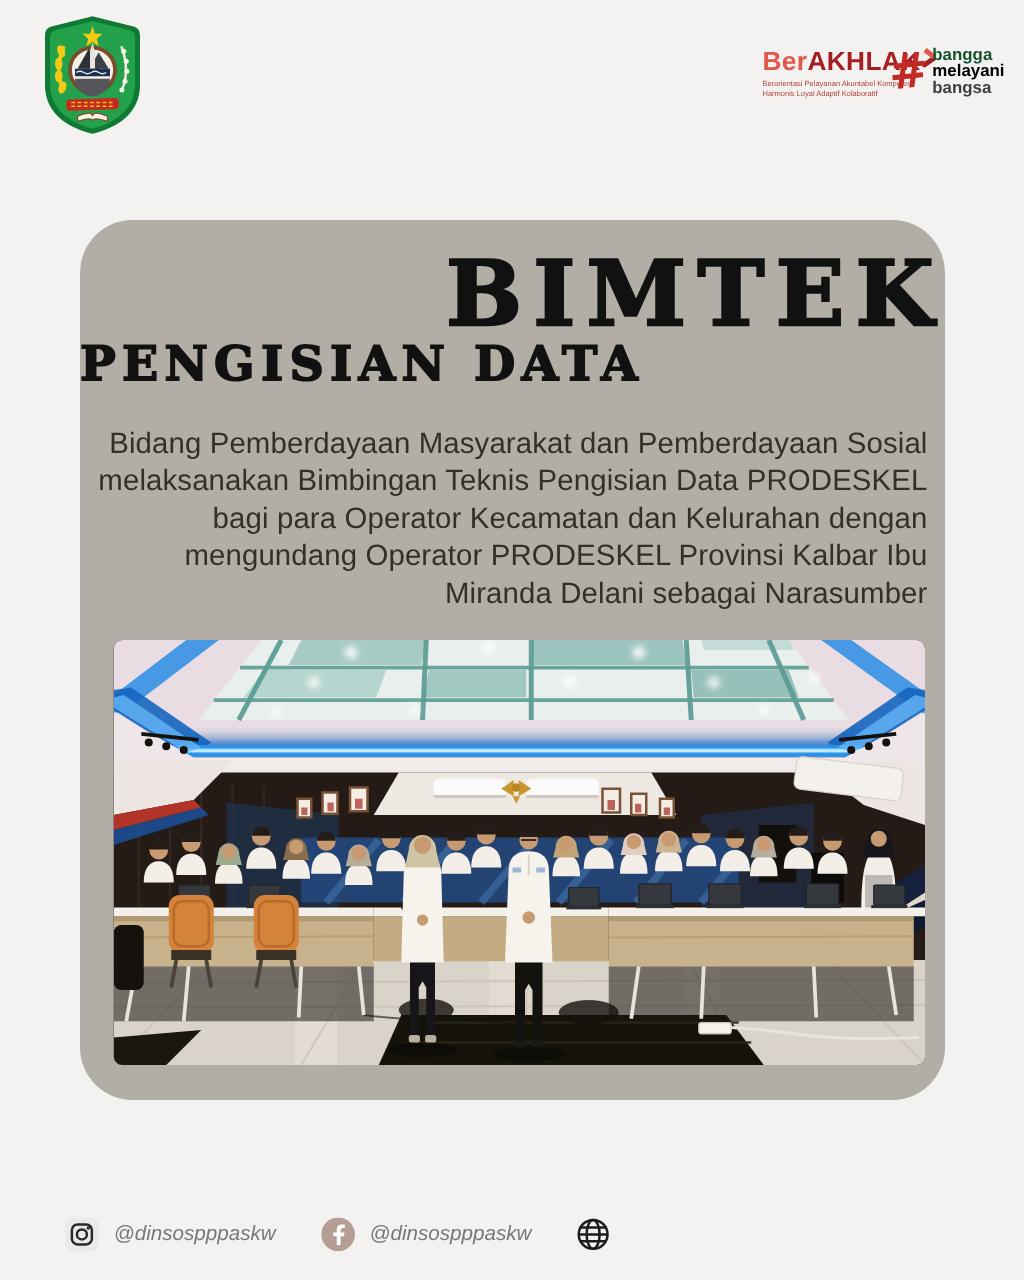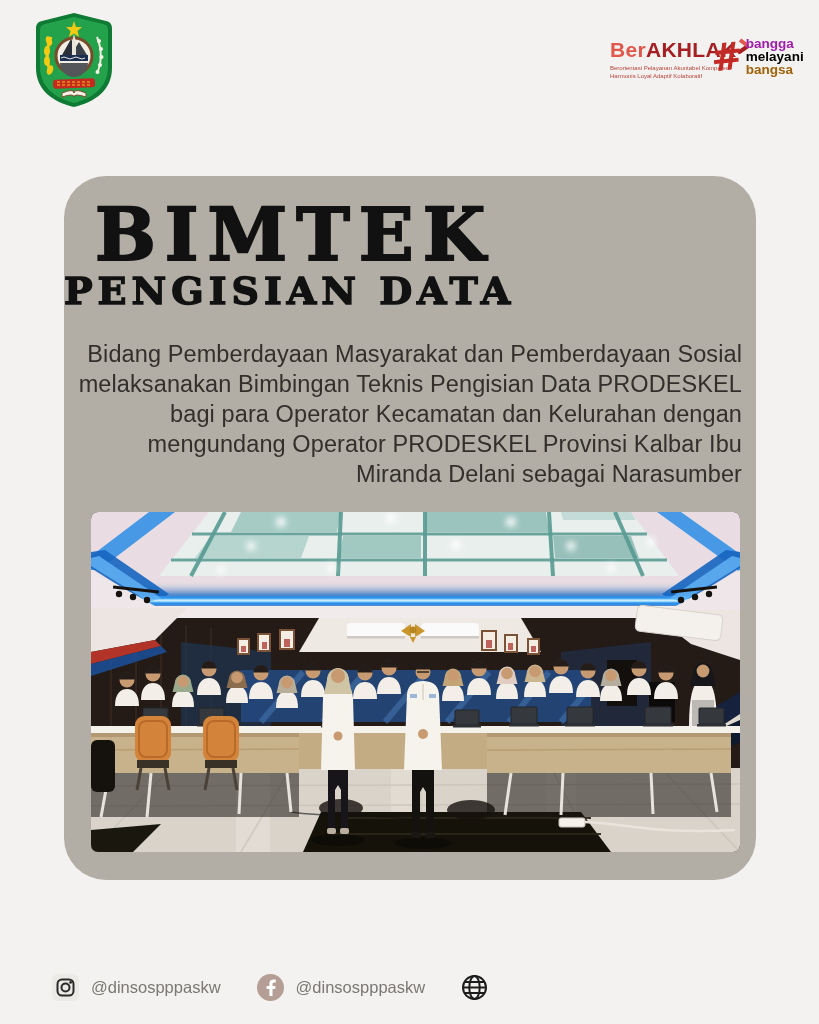--- a/index.html
+++ b/index.html
@@ -13,45 +13,45 @@
   .brk{position:absolute;left:586px;top:38px;width:130px;margin-left:24px;}
   .brk-title{font-size:21px;font-weight:bold;letter-spacing:.3px;white-space:nowrap;}
   .brk-ber{color:#e2574c;}
   .brk-akhlak{color:#a51e22;}
   .brk-arrow{display:inline-block;vertical-align:top;margin-left:1px;}
   .brk-tagline{font-size:6px;color:#b8423a;line-height:8px;margin-top:2px;white-space:nowrap;}
   .bangga{position:absolute;left:711px;top:37px;display:flex;align-items:center;}
   .bangga-hash{font-size:38px;font-weight:800;color:#c22a25;transform:rotate(-6deg);
                font-family:"DejaVu Sans",sans-serif;line-height:36px;}
   .bangga-words{margin-left:3px;font-weight:bold;font-size:13.5px;line-height:13px;}
-  .bangga-w1{color:#a21caf;}
+  .bangga-w1{color:#14532d;}
   .bangga-w2{color:#000000;}
-  .bangga-w3{color:#a16207;}
+  .bangga-w3{color:#404040;}
 
   
   .card{position:absolute;left:64px;top:176px;width:692px;height:704px;background:#b2aea5;
         border-radius:42px;}
-  .card-title{position:absolute;left:0;top:16px;width:100%;text-align:left;color:#111;
+  .card-title{position:absolute;left:0;top:16px;width:100%;text-align:right;color:#111;
               font-family:"DejaVu Serif",serif;font-weight:bold;font-size:72px;
-              letter-spacing:9px;margin-left:31px;-webkit-text-stroke:2px #111;}
+              letter-spacing:9px;-webkit-text-stroke:2px #111;}
   .card-subtitle{position:absolute;left:0;top:92px;width:100%;text-align:left;color:#111;
               font-family:"DejaVu Serif",serif;font-weight:bold;font-size:38px;
               letter-spacing:5px;-webkit-text-stroke:1.4px #111;}
   .card-desc{position:absolute;left:14px;top:163px;width:664px;text-align:right;
              color:#33302c;font-size:23.5px;line-height:1.28;letter-spacing:.1px;}
   .photo{position:absolute;left:27px;top:336px;width:649px;height:340px;border-radius:7px;
          overflow:hidden;background:#241b16;}
   .photo svg{display:block;}
 
   
   .footer{position:absolute;left:52px;top:974px;display:flex;align-items:center;
           color:#7b7773;font-size:16.5px;}
   .f-ico{width:27px;height:27px;margin-right:12px;flex:0 0 auto;}
   .ig-bg{fill:#eceae7;}
-  .f-text{margin-right:36px;white-space:nowrap;}
+  .f-text{margin-right:36px;white-space:nowrap;font-style:italic;}
 </style>
 </head>
 <body>
 
 <div class="page">
 
   <svg class="emblem" viewBox="0 0 82 99" xmlns="http://www.w3.org/2000/svg">
     <path d="M41,2 L73,10 C78,11 79,14 79,18 L79,57 C79,79 62,91 41,96 C20,91 3,79 3,57 L3,18 C3,14 4,11 9,10 Z" fill="#0f7a33"></path>
     <path d="M41,6 L70,13 C74,14 75,16 75,20 L75,56 C75,76 60,87 41,92 C22,87 7,76 7,56 L7,20 C7,16 8,14 12,13 Z" fill="#23a24b"></path>
     <polygon points="41,10 43,16 49,16 44.5,20 46,26 41,22.5 36,26 37.5,20 33,16 39,16" fill="#f2c913"></polygon>

